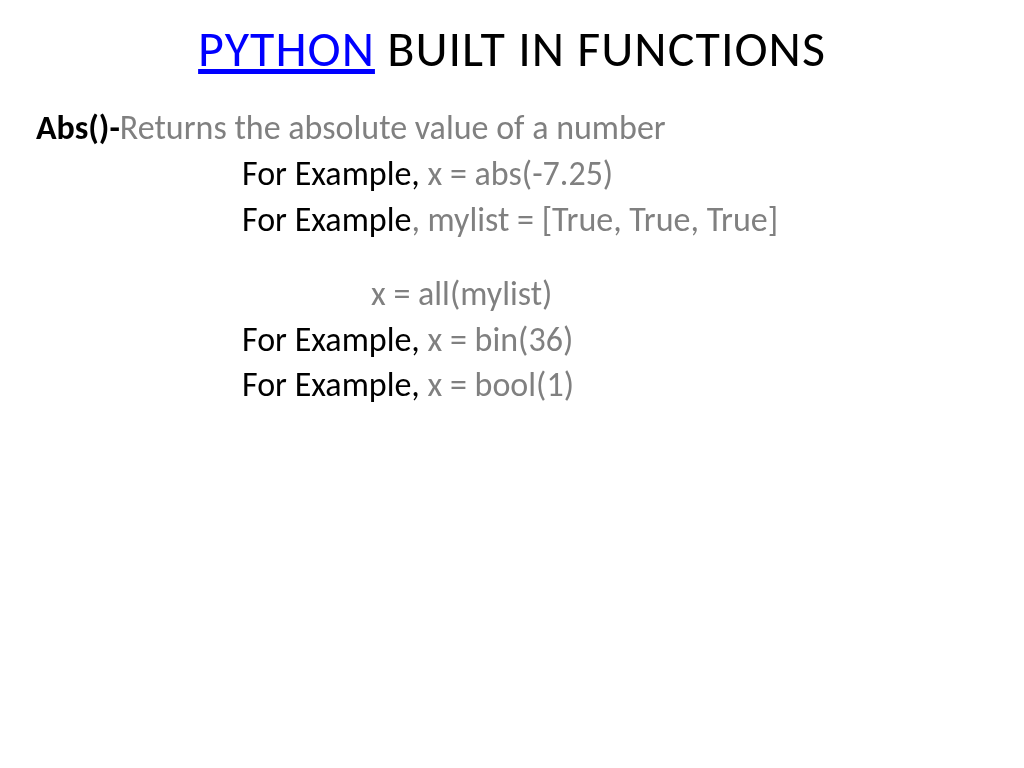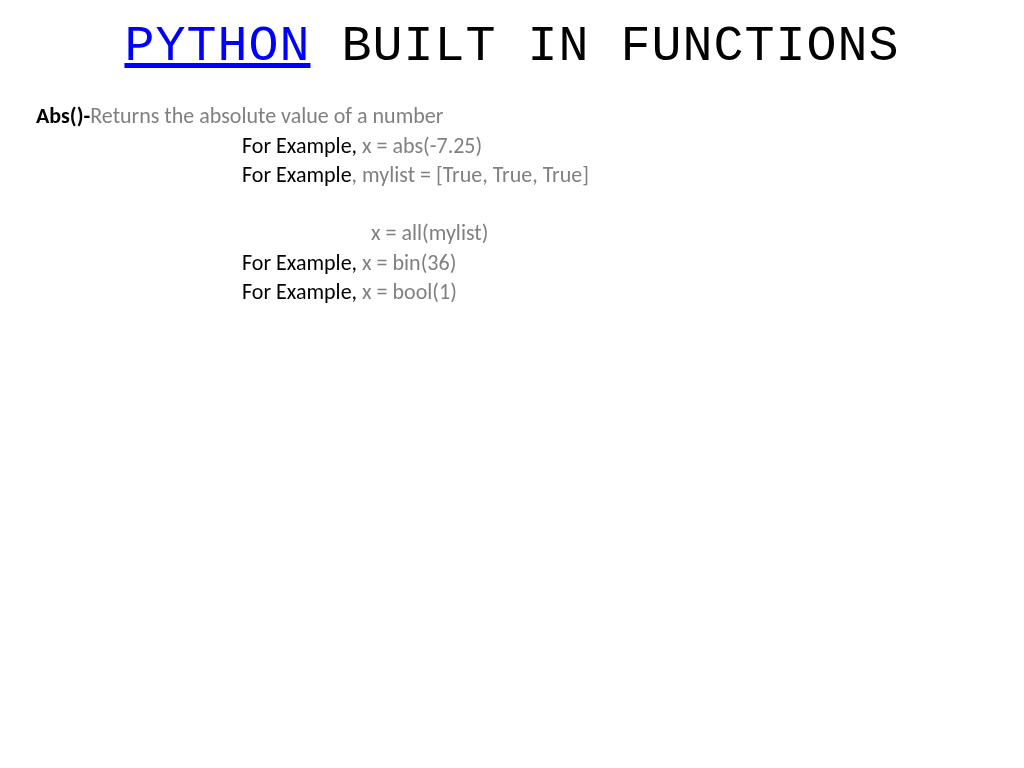--- a/index.html
+++ b/index.html
@@ -12,31 +12,30 @@
     overflow: hidden;
   }
   .slide {
     padding: 18px 36px 0 36px;
   }
   .title {
     text-align: center;
     font-size: 50px;
     letter-spacing: 1px;
     margin-bottom: 26px;
-    font-family: Liberation Mono, monospace;
   }
   .title-link {
     color: #0000ff;
     text-decoration: underline;
   }
   .title-rest {
     color: #000000;
   }
   .content {
-    font-size: 22px;
+    font-size: 34px;
     line-height: 1.35;
     color: #000000;
   }
   .fn-name {
     font-weight: bold;
     color: #000000;
   }
   .desc {
     color: #808080;
     font-weight: normal;

